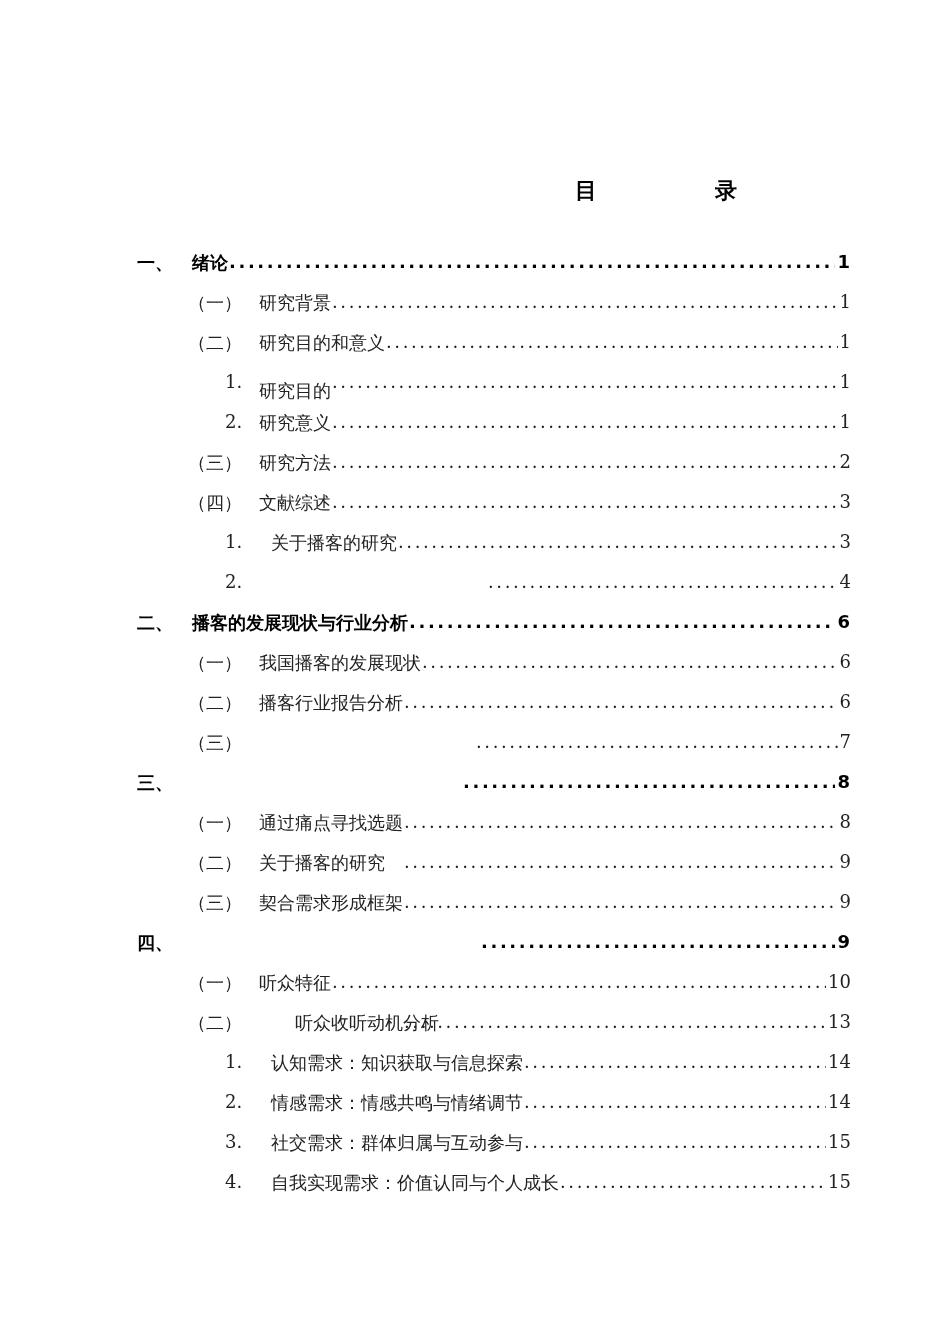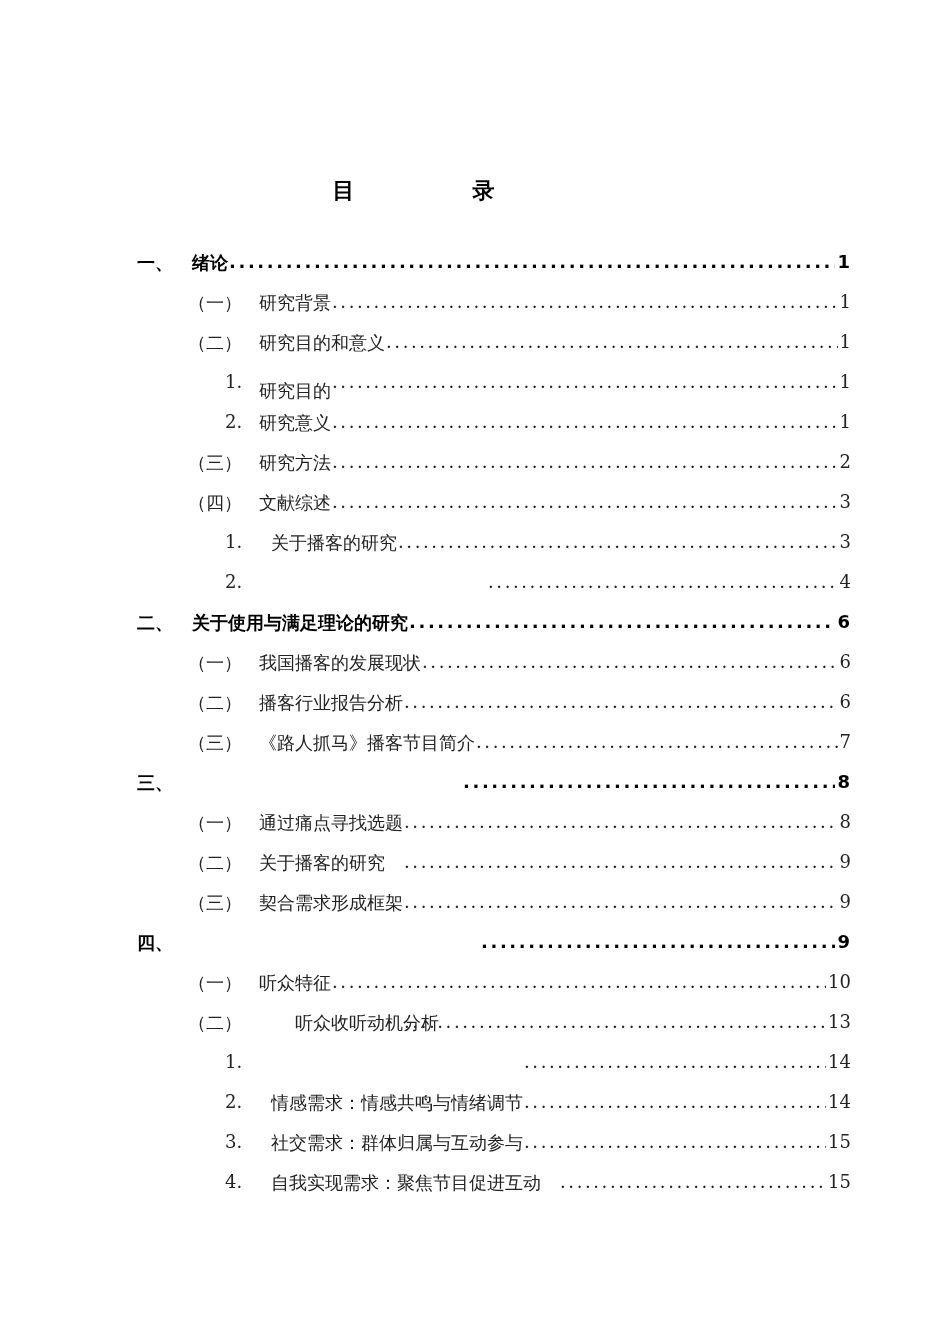--- a/index.html
+++ b/index.html
@@ -1,21 +1,20 @@
 <!DOCTYPE html>
 <html><head>
 <meta charset="utf-8">
 <style>
   html, body { margin: 0; padding: 0; background: #ffffff; }
   body { width: 950px; height: 1344px; position: relative; overflow: hidden; color: #000; }
   .title {
-    position: absolute; top: 176px; left: 0; width: 785px; text-align: center;
+    position: absolute; top: 176px; left: 0; width: 785px; text-align: right;
     font-family: "DejaVu Sans", sans-serif; font-size: 22px; font-weight: bold; letter-spacing: 48px;
     text-indent: 48px;
-    margin-left: 21px;
   }
   .toc { position: absolute; top: 243px; left: 0; width: 950px; }
   .row {
     position: absolute; left: 0; height: 40px; display: flex; align-items: center;
     white-space: nowrap;
   }
   .row .num { position: absolute; white-space: nowrap; }
   .row .text { position: absolute; white-space: nowrap; }
   .row .leader {
     position: absolute; overflow: hidden; white-space: nowrap;
@@ -79,39 +78,38 @@
       <span class="leader" style="top: 8px; left: 398px; width: 440px;">................................................................................................................................</span>
       <span class="page" style="right: 99px; top: 8px;">3</span>
     </div>
     <div class="row lvl3" style="top: 320px; width: 950px;">
       <span class="num" style="left: 225px; top: 8px;">2.</span>
       <span class="leader" style="top: 8px; left: 488px; width: 350px;">................................................................................................................................</span>
       <span class="page" style="right: 99px; top: 8px;">4</span>
     </div>
     <div class="row lvl1" style="top: 360px; width: 950px;">
       <span class="num" style="left: 137px; top: 8px;">二、</span>
-      <span class="text" style="left: 192px; top: 8px;">关于使用与满足理论的研究</span>
+      <span class="text" style="left: 192px; top: 8px;">播客的发展现状与行业分析</span>
       <span class="leader" style="top: 8px; left: 409px; width: 426px;">................................................................................................................................</span>
       <span class="page" style="right: 100px; top: 8px;">6</span>
     </div>
     <div class="row lvl2" style="top: 400px; width: 950px;">
       <span class="num" style="left: 188px; top: 8px;">（一）</span>
       <span class="text" style="left: 259px; top: 8px;">我国播客的发展现状</span>
       <span class="leader" style="top: 8px; left: 422px; width: 416px;">................................................................................................................................</span>
       <span class="page" style="right: 99px; top: 8px;">6</span>
     </div>
     <div class="row lvl2" style="top: 440px; width: 950px;">
       <span class="num" style="left: 188px; top: 8px;">（二）</span>
       <span class="text" style="left: 259px; top: 8px;">播客行业报告分析</span>
       <span class="leader" style="top: 8px; left: 404px; width: 434px;">................................................................................................................................</span>
       <span class="page" style="right: 99px; top: 8px;">6</span>
     </div>
     <div class="row lvl2" style="top: 480px; width: 950px;">
       <span class="num" style="left: 188px; top: 8px;">（三）</span>
-      <span class="text" style="left: 259px; top: 8px;">《路人抓马》播客节目简介</span>
       <span class="leader" style="top: 8px; left: 476px; width: 362px;">................................................................................................................................</span>
       <span class="page" style="right: 99px; top: 8px;">7</span>
     </div>
     <div class="row lvl1" style="top: 520px; width: 950px;">
       <span class="num" style="left: 137px; top: 8px;">三、</span>
       <span class="leader" style="top: 8px; left: 463px; width: 372px;">................................................................................................................................</span>
       <span class="page" style="right: 100px; top: 8px;">8</span>
     </div>
     <div class="row lvl2" style="top: 560px; width: 950px;">
       <span class="num" style="left: 188px; top: 8px;">（一）</span>
@@ -143,34 +141,35 @@
       <span class="page" style="right: 99px; top: 8px;">10</span>
     </div>
     <div class="row lvl2" style="top: 760px; width: 950px;">
       <span class="num" style="left: 188px; top: 8px;">（二）</span>
       <span class="text" style="left: 259px; top: 8px; padding-left: 36px;">听众收听动机分析</span>
       <span class="leader" style="top: 8px; left: 404px; width: 422px;">................................................................................................................................</span>
       <span class="page" style="right: 99px; top: 8px;">13</span>
     </div>
     <div class="row lvl3" style="top: 800px; width: 950px;">
       <span class="num" style="left: 225px; top: 8px;">1.</span>
+      <span class="text" style="left: 271px; top: 8px;">认知需求：知识获取与信息探索</span>
       <span class="leader" style="top: 8px; left: 524px; width: 302px;">................................................................................................................................</span>
       <span class="page" style="right: 99px; top: 8px;">14</span>
     </div>
     <div class="row lvl3" style="top: 840px; width: 950px;">
       <span class="num" style="left: 225px; top: 8px;">2.</span>
       <span class="text" style="left: 271px; top: 8px;">情感需求：情感共鸣与情绪调节</span>
       <span class="leader" style="top: 8px; left: 524px; width: 302px;">................................................................................................................................</span>
       <span class="page" style="right: 99px; top: 8px;">14</span>
     </div>
     <div class="row lvl3" style="top: 880px; width: 950px;">
       <span class="num" style="left: 225px; top: 8px;">3.</span>
       <span class="text" style="left: 271px; top: 8px;">社交需求：群体归属与互动参与</span>
       <span class="leader" style="top: 8px; left: 524px; width: 302px;">................................................................................................................................</span>
       <span class="page" style="right: 99px; top: 8px;">15</span>
     </div>
     <div class="row lvl3" style="top: 920px; width: 950px;">
       <span class="num" style="left: 225px; top: 8px;">4.</span>
-      <span class="text" style="left: 271px; top: 8px;">自我实现需求：聚焦节目促进互动</span>
+      <span class="text" style="left: 271px; top: 8px;">自我实现需求：价值认同与个人成长</span>
       <span class="leader" style="top: 8px; left: 560px; width: 266px;">................................................................................................................................</span>
       <span class="page" style="right: 99px; top: 8px;">15</span>
     </div>
   </div>
 
 </body></html>

